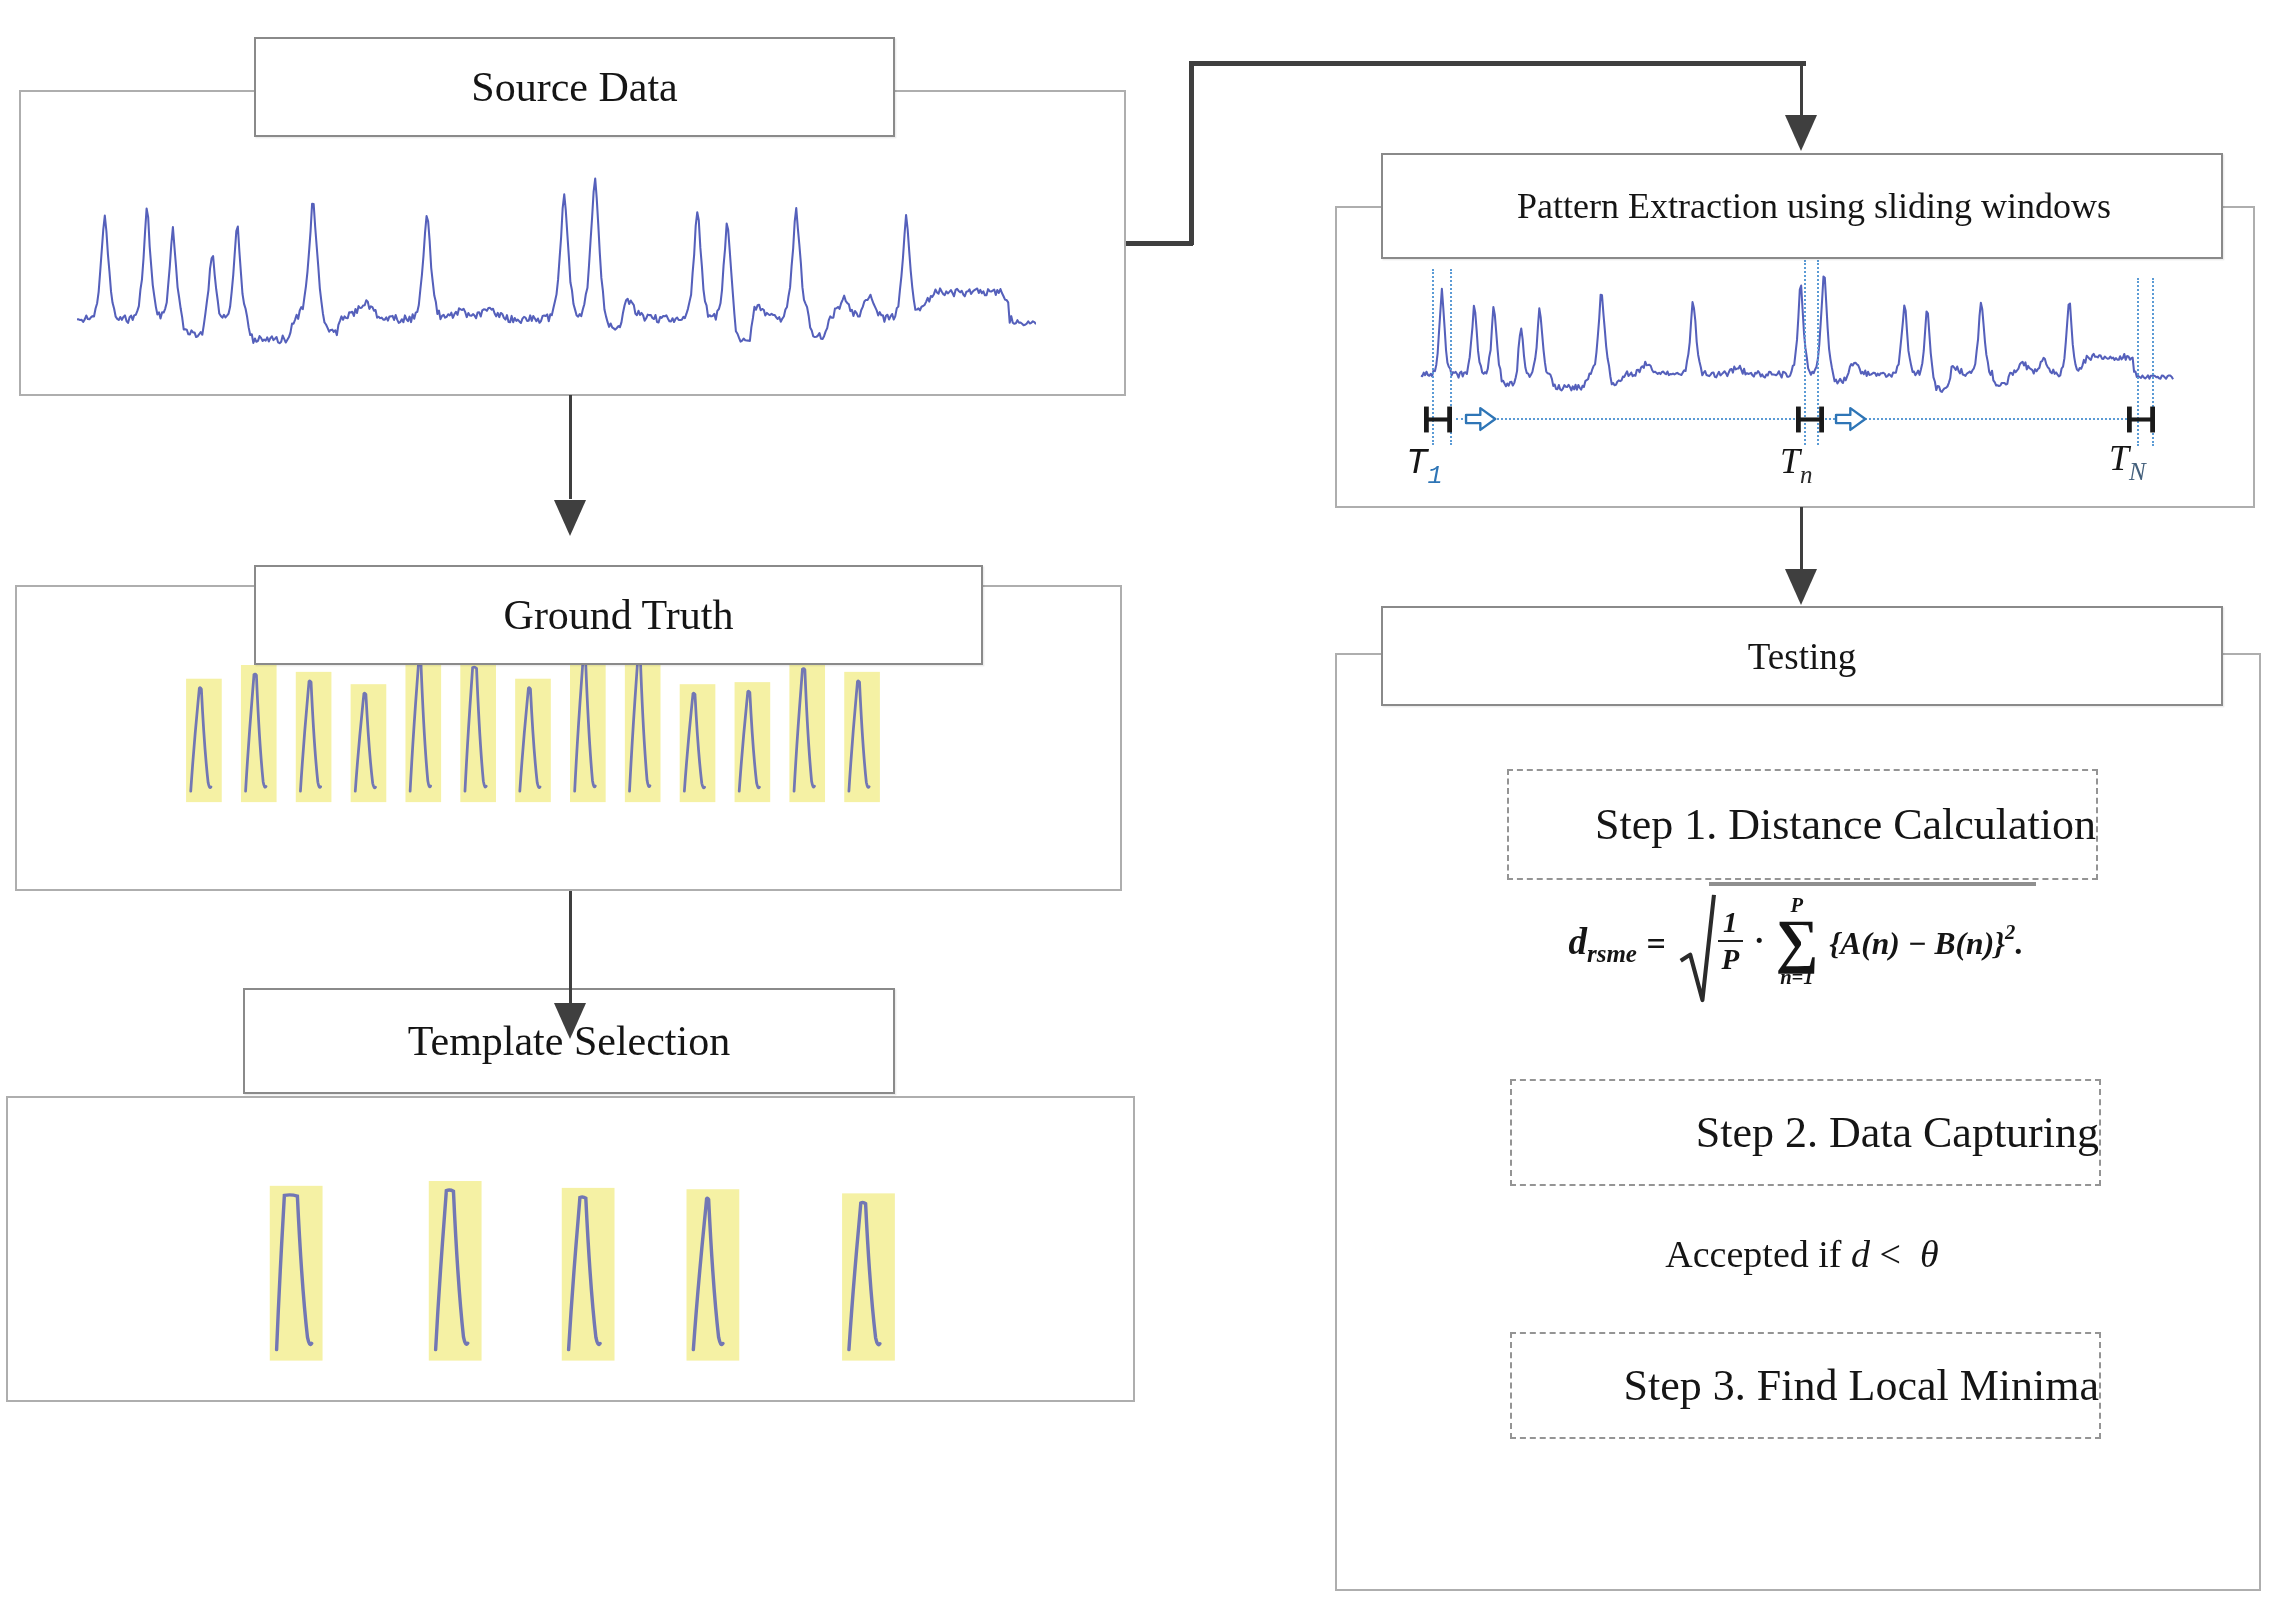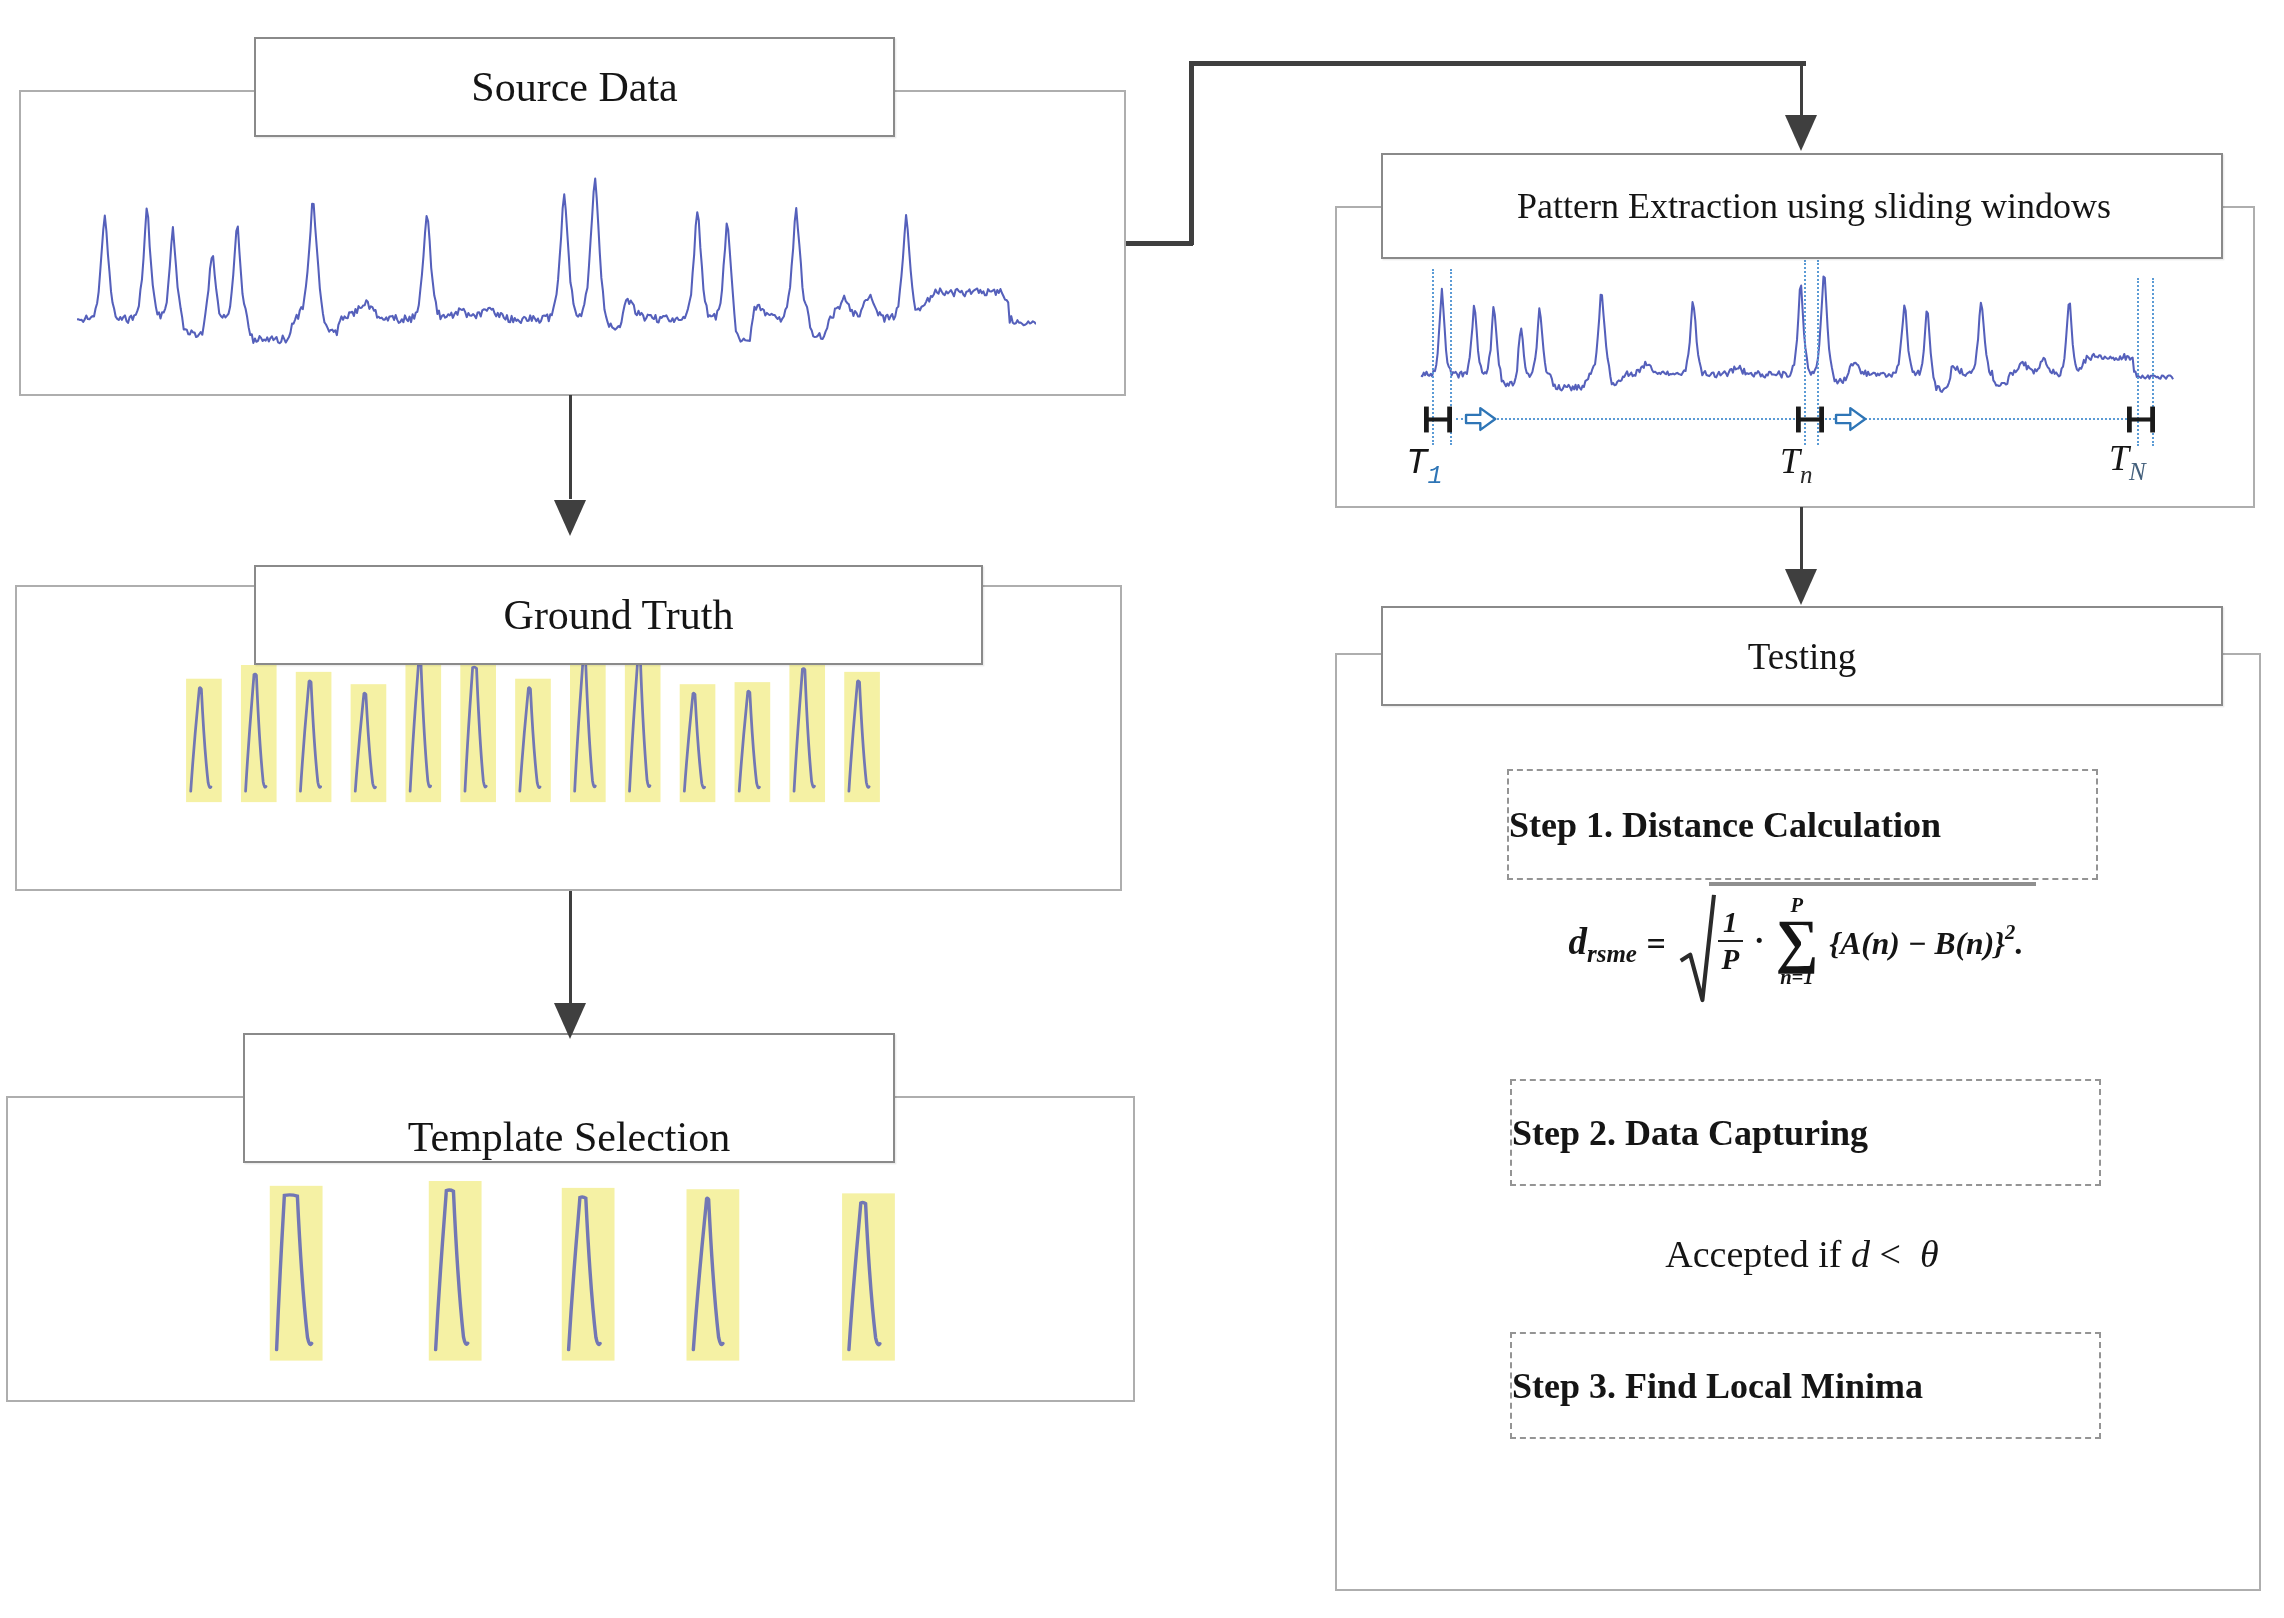--- a/index.html
+++ b/index.html
@@ -6,21 +6,21 @@
   body{font-family:"Liberation Serif", serif;color:#151515;}
   .stage{position:absolute;left:0;top:0;width:2284px;height:1619px;}
   .obox{position:absolute;background:#ffffff;border:2.1px solid #aeaeae;box-sizing:border-box;z-index:1;}
   .tbox{position:absolute;background:#ffffff;border:2.1px solid #8a8a8a;box-sizing:border-box;z-index:4;
         display:flex;align-items:center;justify-content:center;white-space:nowrap;
         box-shadow:1.4px 1.4px 0 rgba(0,0,0,0.07);}
   .t62{font-size:42px;}
   .t54{font-size:37px;}
   .t52{font-size:36px;padding-left:24px;}
   .dashbox{position:absolute;border:2.1px dashed #949494;box-sizing:border-box;z-index:2;
-        display:flex;align-items:center;justify-content:flex-start;white-space:nowrap;font-size:36px;font-weight:bold;}
+        display:flex;align-items:center;justify-content:flex-end;white-space:nowrap;font-size:44px;}
   .wave{position:absolute;z-index:2;}
   .line{position:absolute;background:#3f3f3f;z-index:5;}
   .ah{position:absolute;width:0;height:0;border-left:16.4px solid transparent;border-right:16.4px solid transparent;border-top:36px solid #3f3f3f;z-index:5;}
   .dotv{position:absolute;width:0;border-left:2.1px dotted #5b9bd5;z-index:2;}
   .doth{position:absolute;height:0;border-top:2.1px dotted #5b9bd5;z-index:2;}
   .marker{position:absolute;z-index:3;}
   .slidearrow{position:absolute;z-index:3;}
   .tlabel{position:absolute;font-size:36px;font-style:italic;z-index:3;white-space:nowrap;}
   .tlabel .tsub{font-size:25px;font-style:italic;vertical-align:-9.6px;}
   .centertext{position:absolute;text-align:center;z-index:2;white-space:nowrap;}
@@ -139,21 +139,21 @@
       </g>
       <g transform="translate(1001,1735)">
         <rect x="0" y="0" width="77" height="250" fill="#f5f1a4"></rect>
         <path d="M10.0,234.0 C18.7,111.9 27.4,38.6 29.3,14.0 Q30.8,12.0 32.3,15.0 C35.4,78.6 40.0,156.3 46.9,216.2 Q50.0,230.7 53.1,225.1" fill="none" stroke="#7277b4" stroke-width="5" stroke-linecap="round"></path>
       </g>
       <g transform="translate(1228,1741)">
         <rect x="0" y="0" width="77" height="244" fill="#f5f1a4"></rect>
         <path d="M10.0,228.0 C17.8,109.2 25.6,37.9 27.3,14.0 Q30.8,12.0 34.3,15.0 C37.3,76.8 42.0,152.4 48.9,210.7 Q52.0,224.8 55.1,219.4" fill="none" stroke="#7277b4" stroke-width="5" stroke-linecap="round"></path>
       </g>
     </svg>
-  <div class="tbox t62" style="left:243px;top:1033px;width:652px;height:130px;align-items:flex-end;">
+  <div class="tbox t62" style="left:243px;top:988px;width:652px;height:106px;">
     <span>Template Selection</span>
   </div>
 
   <div class="line" style="left:1126px;top:241px;width:67px;height:4.8px;"></div>
   <div class="line" style="left:1189px;top:61px;width:4.8px;height:184px;"></div>
   <div class="line" style="left:1189px;top:61px;width:617px;height:4.8px;"></div>
   <div class="line" style="left:1800px;top:66px;width:3.4px;height:51px;"></div>
   <div class="ah" style="left:1785px;top:115px;"></div>
 
   <div class="obox" style="left:1335px;top:206px;width:920px;height:302px;"></div>

